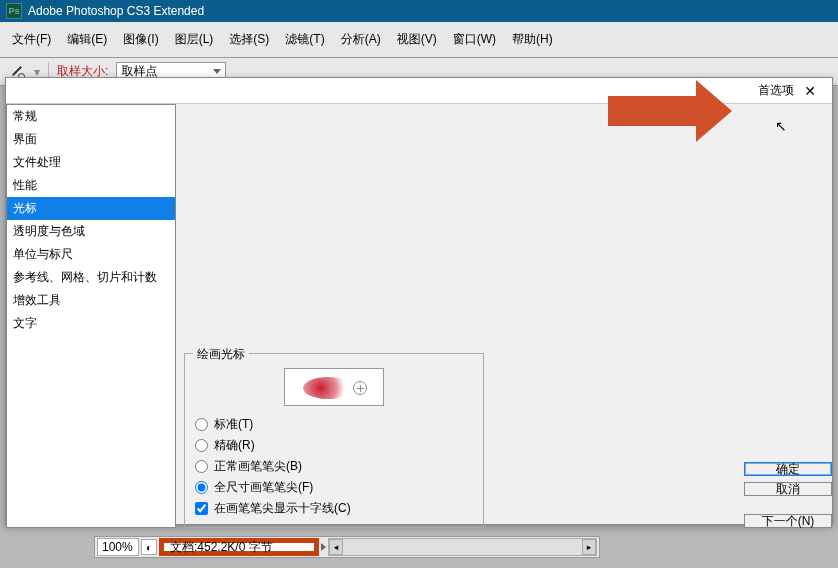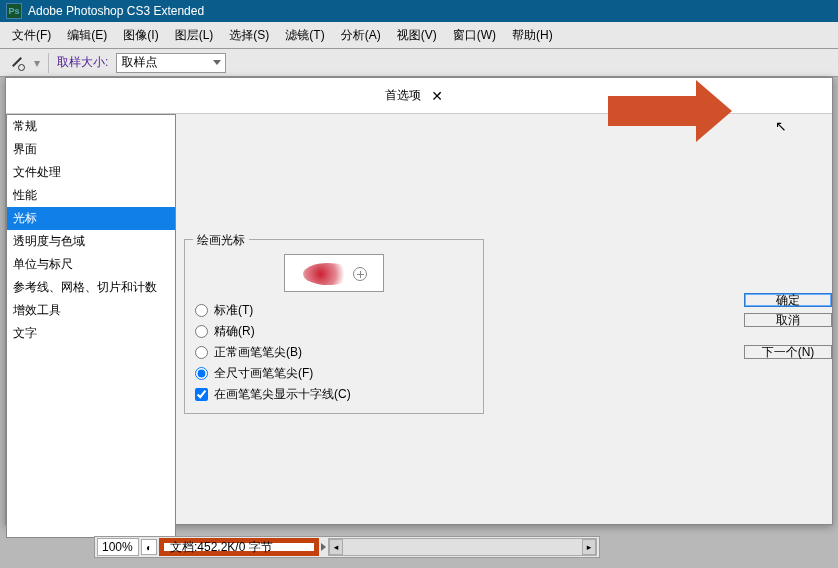--- a/index.html
+++ b/index.html
@@ -1,35 +1,35 @@
 <!DOCTYPE html>
 <html><head>
 <meta charset="utf-8">
 <style>
 *{box-sizing:border-box;margin:0;padding:0;font-family:"Microsoft YaHei",SimSun,sans-serif;font-size:12px}
 body{background:#b8b8b8;width:838px;height:568px;overflow:hidden;position:relative}
 .titlebar{background:#0a5c8a;height:22px;display:flex;align-items:center;padding:0 6px;color:#fff}
 .ps-icon{width:16px;height:16px;background:#14532d;border:1px solid #4080b0;display:flex;align-items:center;justify-content:center;font-size:9px;color:#5ab;font-weight:bold;margin-right:6px}
-.menubar{background:#e8e8e8;height:27px;display:flex;align-items:center;padding:0 4px;border-bottom:1px solid #999}
+.menubar{background:#e8e8e8;height:36px;display:flex;align-items:center;padding:0 4px;border-bottom:1px solid #999}
 .menu-item{padding:2px 8px;cursor:default}
 .toolbar{background:#e8e8e8;height:28px;display:flex;align-items:center;padding:0 8px;border-bottom:1px solid #999;gap:8px}
 .eyedrop{width:18px;height:18px;display:inline-block;position:relative}
 .eyedrop::before{content:"";position:absolute;width:2px;height:12px;background:#333;left:8px;top:2px;transform:rotate(45deg)}
 .eyedrop::after{content:"";position:absolute;width:5px;height:5px;border:1px solid #333;border-radius:50%;left:10px;top:10px}
-.tool-label{color:#4c1d95}
+.tool-label{color:#b91c1c}
 .combo{border:1px solid #999;background:#fff;height:20px;width:110px;display:flex;align-items:center;padding:0 4px;justify-content:space-between}
 .combo-arrow{width:0;height:0;border-left:4px solid transparent;border-right:4px solid transparent;border-top:5px solid #666}
 .dlg{position:absolute;left:5px;top:77px;width:828px;height:448px;background:#f0f0f0;border:1px solid #888;box-shadow:0 2px 8px rgba(0,0,0,.3)}
-.dlg-title{height:36px;display:flex;align-items:center;justify-content:center;padding:0 6px;border-bottom:1px solid #ccc;background:#fff}
+.dlg-title{height:26px;display:flex;align-items:center;justify-content:flex-end;padding:0 6px;border-bottom:1px solid #ccc;background:#fff}
 .dlg-close{width:32px;height:20px;display:flex;align-items:center;justify-content:center;font-size:14px;cursor:pointer}
 .dlg-body{display:flex;height:calc(100% - 22px);padding:0;gap:8px}
 .cat-list{width:170px;background:#fff;border:1px solid #888;overflow:auto}
 .cat-item{padding:3px 6px;cursor:default}
 .cat-item.selected{background:#1080e8;color:#fff}
-.settings{flex:1;display:flex;gap:26px;align-items:center}
+.settings{flex:1;display:flex;gap:26px;align-items:flex-end}
 .group{border:1px solid #aaa;padding:10px 10px 10px 10px;position:relative;height:175px}
 .group-title{position:absolute;top:-8px;left:8px;background:#f0f0f0;padding:0 4px}
 .paint-group{width:300px}
 .other-group{width:190px}
 .brush-preview{width:100px;height:38px;border:1px solid #999;background:#fff;margin:4px auto 10px;position:relative;overflow:hidden}
 .brush-blob{position:absolute;left:18px;top:8px;width:50px;height:22px;background:radial-gradient(circle at 35% 50%, rgba(200,20,40,.95), rgba(200,20,40,.5) 45%, rgba(200,20,40,0) 70%);border-radius:50%}
 .brush-ring{position:absolute;right:16px;top:12px;width:14px;height:14px;border:1px solid #888;border-radius:50%}
 .brush-ring::before,.brush-ring::after{content:"";position:absolute;background:#888}
 .brush-ring::before{left:6px;top:3px;width:1px;height:7px}
 .brush-ring::after{left:3px;top:6px;width:7px;height:1px}

